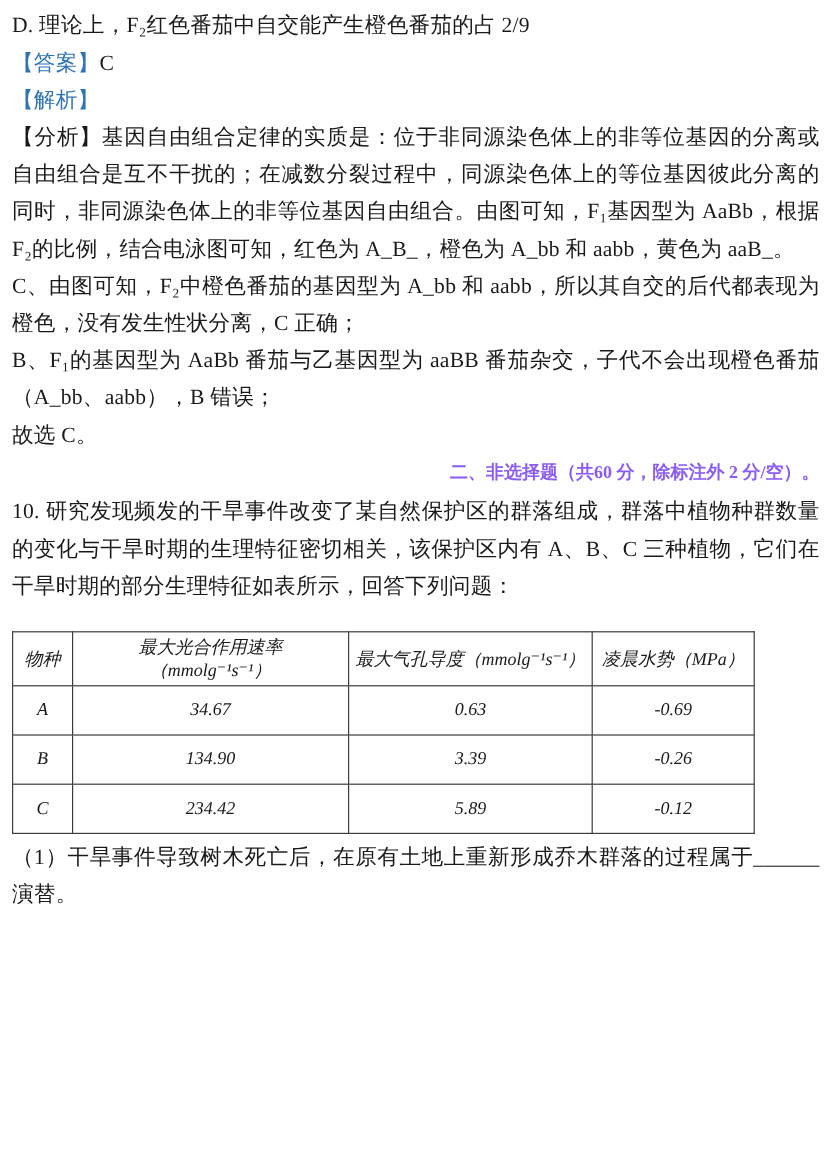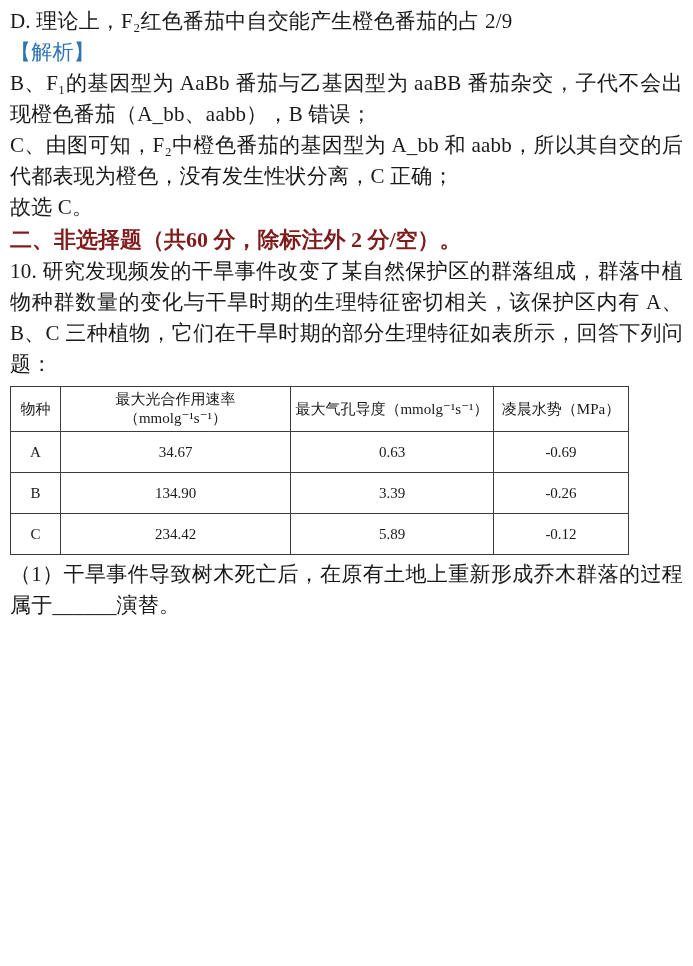--- a/index.html
+++ b/index.html
@@ -14,39 +14,41 @@
   }
   .page {
     box-sizing: border-box;
     width: 693px;
     min-height: 966px;
     padding: 6px 10px 4px 10px;
     background: #ffffff;
   }
   .line, .para {
     margin: 0;
-    font-size: 21px;
+    font-size: 18px;
     line-height: 31px;
     text-align: justify;
     text-justify: inter-ideograph;
     letter-spacing: 0.2px;
   }
   .blue { color: #2e74b5; }
   .section-heading {
     margin: 0;
-    font-size: 22px;
+    font-size: 15px;
     line-height: 33px;
     font-weight: bold;
-    color: #7f1d1d;
+    color: #8b5cf6;
+    text-align: right;
   }
   table.data-table {
     border-collapse: collapse;
-    margin: 6px 0 4px 0;
+    margin: 22px 0 4px 0;
     width: 618px;
     table-layout: fixed;
+    font-style: italic;
   }
   table.data-table th, table.data-table td {
     border: 1.6px solid #3c3c3c;
     text-align: center;
     vertical-align: middle;
     font-size: 15px;
     font-weight: normal;
     padding: 0 4px;
     background: #ffffff;
   }
@@ -57,26 +59,28 @@
   col.c-stoma   { width: 203px; }
   col.c-water   { width: 135px; }
 </style>
 </head>
 <body>
 
 <div class="page">
 
   <p class="line">D. 理论上，F₂红色番茄中自交能产生橙色番茄的占 2/9</p>
 
+  <p class="line"><span class="blue">【答案】</span><span>C</span></p>
 
   <p class="line"><span class="blue">【解析】</span></p>
 
+  <p class="para">【分析】基因自由组合定律的实质是：位于非同源染色体上的非等位基因的分离或自由组合是互不干扰的；在减数分裂过程中，同源染色体上的等位基因彼此分离的同时，非同源染色体上的非等位基因自由组合。由图可知，F₁基因型为 AaBb，根据 F₂的比例，结合电泳图可知，红色为 A_B_，橙色为 A_bb 和 aabb，黄色为 aaB_。</p>
 
+  <p class="para">C、由图可知，F₂中橙色番茄的基因型为 A_bb 和 aabb，所以其自交的后代都表现为橙色，没有发生性状分离，C 正确；</p>
   <p class="para">B、F₁的基因型为 AaBb 番茄与乙基因型为 aaBB 番茄杂交，子代不会出现橙色番茄（A_bb、aabb），B 错误；</p>
-  <p class="para">C、由图可知，F₂中橙色番茄的基因型为 A_bb 和 aabb，所以其自交的后代都表现为橙色，没有发生性状分离，C 正确；</p>
 
   <p class="line">故选 C。</p>
 
   <h2 class="section-heading">二、非选择题（共60 分，除标注外 2 分/空）。</h2>
 
   <p class="para">10. 研究发现频发的干旱事件改变了某自然保护区的群落组成，群落中植物种群数量的变化与干旱时期的生理特征密切相关，该保护区内有 A、B、C 三种植物，它们在干旱时期的部分生理特征如表所示，回答下列问题：</p>
 
   <table class="data-table">
     <colgroup>
       <col class="c-species">

